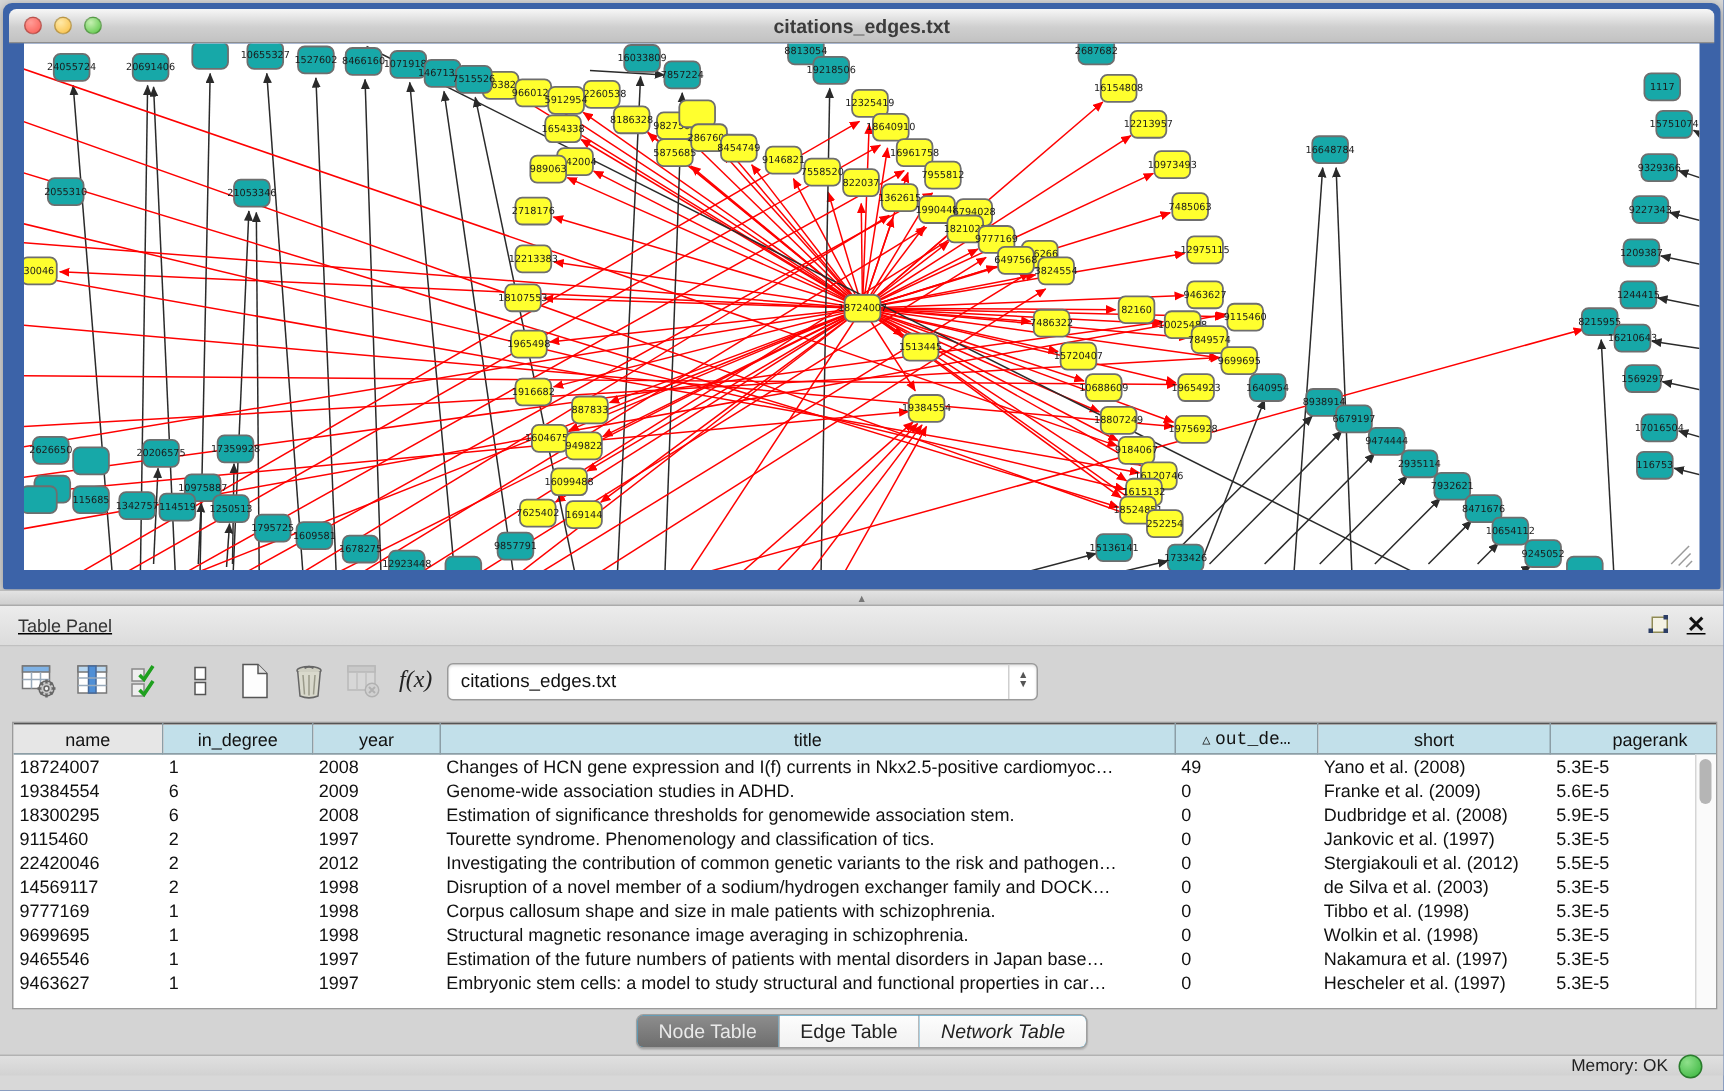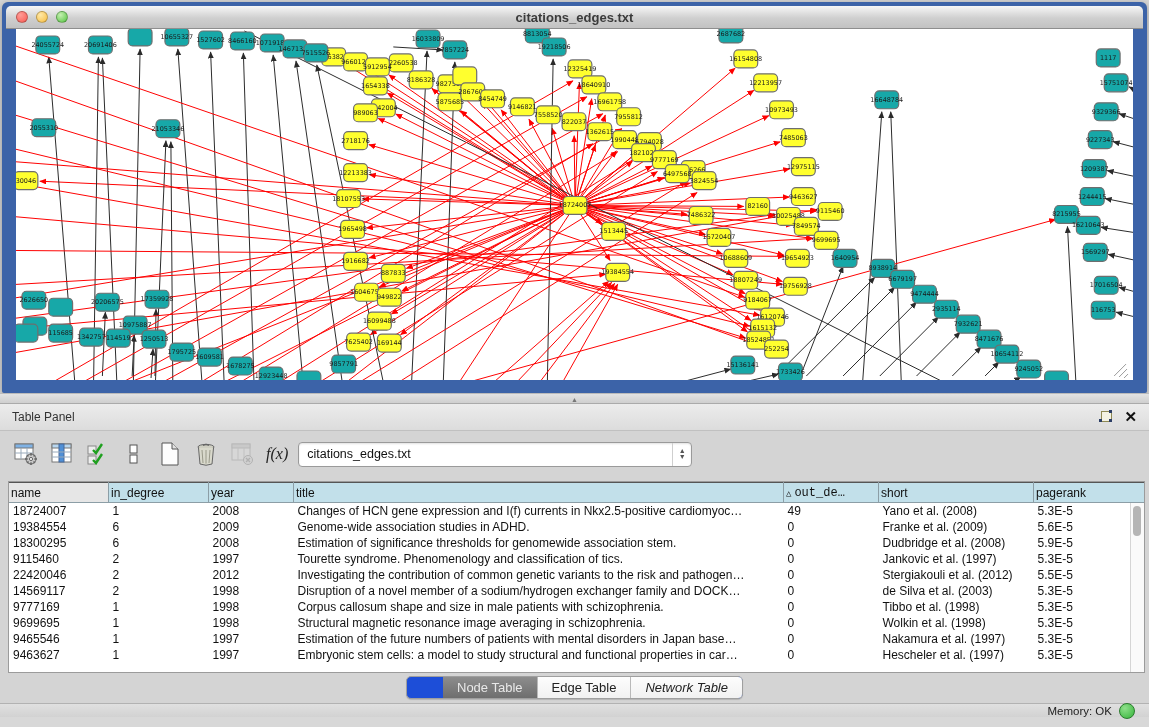--- a/index.html
+++ b/index.html
@@ -15,21 +15,21 @@
   .tl.grn{background:radial-gradient(circle at 35% 30%,#c6f0b2,#53c43f);}
   .win-title{position:absolute;left:0;right:0;text-align:center;font-size:13px;font-weight:bold;color:#3b3b3b;}
   .canvas{background:#fff;width:100%;height:calc(100% - 22px);position:relative;overflow:hidden;}
   .canvas svg{display:block;width:100%;height:100%;}
 
   
   .divider{position:absolute;left:0;top:393px;width:1149px;height:11px;background:linear-gradient(#e3e3e3,#cfcfcf);border-top:1px solid #bbb;border-bottom:1px solid #aaa;box-sizing:border-box;}
   .divider .grip{position:absolute;left:571px;top:2px;width:9px;height:7px;color:#777;font-size:7px;line-height:7px;}
 
   
-  .panel-header{position:absolute;left:0;top:404px;width:1149px;height:27px;background:linear-gradient(#ececec,#dcdcdc);border-bottom:1px solid #c0c0c0;display:flex;align-items:center;box-sizing:border-box;}
+  .panel-header{position:absolute;left:0;top:404px;width:1149px;height:27px;background:linear-gradient(#ececec,#dcdcdc);border-bottom:1px solid #c0c0c0;display:flex;align-items:center;box-sizing:border-box;text-decoration:underline;}
   .panel-title{font-size:12px;color:#333;padding-left:12px;flex:1;}
   .panel-btns{display:flex;align-items:center;gap:12px;padding-right:12px;}
   .float-ico{position:relative;width:13px;height:12px;}
   .float-ico .sq{position:absolute;left:2px;top:0;width:9px;height:9px;border:1px solid #8f8a55;background:#f4f2e4;}
   .float-ico .d1,.float-ico .d2,.float-ico .d3{position:absolute;width:3px;height:3px;background:#2c3e66;}
   .float-ico .d1{left:0;top:8px;} .float-ico .d2{left:10px;top:8px;} .float-ico .d3{left:10px;top:-1px;}
   .close-x{font-size:15px;font-weight:bold;color:#111;line-height:14px;}
 
   .panel-body{position:absolute;left:0;top:431px;width:1149px;height:272px;background:#d4d4d4;}
 
@@ -39,30 +39,30 @@
   .tool-btn.disabled{opacity:.45;}
   .fx-label{font-family:"Liberation Serif",serif;font-style:italic;font-size:16px;color:#222;margin:0 10px 0 4px;}
   .combo{width:392px;height:23px;background:#fff;border:1px solid #9a9a9a;border-radius:4px;display:flex;align-items:center;box-shadow:inset 0 1px 2px rgba(0,0,0,.12);}
   .combo-value{flex:1;font-size:12.5px;color:#111;padding-left:8px;}
   .combo-step{width:18px;height:100%;border-left:1px solid #cfcfcf;display:flex;flex-direction:column;align-items:center;justify-content:center;color:#555;}
   .combo-step span{font-size:7px;line-height:6px;}
 
   
   .table-wrap{position:absolute;left:8px;top:50px;width:1137px;height:192px;background:#fff;border:1px solid #9b9b9b;box-sizing:border-box;overflow:hidden;}
   table.grid{border-collapse:collapse;table-layout:fixed;width:1123px;font-size:12px;}
-  table.grid th{height:19px;background:#c2e0ea;border:1px solid #8c9ea6;border-top:1px solid #555;font-weight:normal;text-align:left;padding:0 2px;overflow:hidden;white-space:nowrap;color:#111;}
+  table.grid th{height:19px;background:#c2e0ea;border:1px solid #8c9ea6;border-top:1px solid #555;font-weight:normal;text-align:center;padding:0 2px;overflow:hidden;white-space:nowrap;color:#111;}
   table.grid th.first{background:#e6e6e6;border-left:none;}
   table.grid td{height:16px;padding:0 4px;overflow:hidden;white-space:nowrap;color:#111;border:none;}
   .sort-tri{font-size:9px;margin-right:3px;}
   .vscroll{position:absolute;right:0;top:21px;width:13px;height:169px;background:#fafafa;border-left:1px solid #d5d5d5;}
   .vscroll .thumb{position:absolute;left:2px;top:3px;width:8px;height:30px;background:#b5b5b5;border-radius:5px;}
 
   
   .tabs-row{position:absolute;left:0;top:245px;width:1149px;display:flex;justify-content:center;}
-  .seg{display:flex;border:1px solid #9f9f9f;border-radius:5px;overflow:hidden;background:#1d4ed8;box-shadow:0 1px 1px rgba(0,0,0,.15);padding-left:36px;}
+  .seg{display:flex;border:1px solid #9f9f9f;border-radius:5px;overflow:hidden;background:#0ea5e9;box-shadow:0 1px 1px rgba(0,0,0,.15);}
   .seg-btn{padding:3px 14px;font-size:13px;color:#222;background:linear-gradient(#fdfdfd,#f1f1f1);border-right:1px solid #b9b9b9;}
   .seg-btn:last-child{border-right:none;font-style:italic;}
   .seg-btn.sel{background:linear-gradient(#8d8d8d,#6e6e6e);color:#e9e9e9;}
 
   
   .statusbar{position:absolute;left:0;top:703px;width:1149px;height:14px;background:linear-gradient(#e0e0e0,#d2d2d2);border-top:1px solid #b2b2b2;display:flex;align-items:center;justify-content:flex-end;box-sizing:border-box;padding-right:14px;}
   .mem-label{font-size:11.5px;color:#222;margin-right:7px;}
   .mem-dot{width:14px;height:14px;border-radius:50%;background:radial-gradient(circle at 35% 30%,#8fe08b,#35b43a);border:1px solid #2a7c2d;}
 </style>
 </head>

